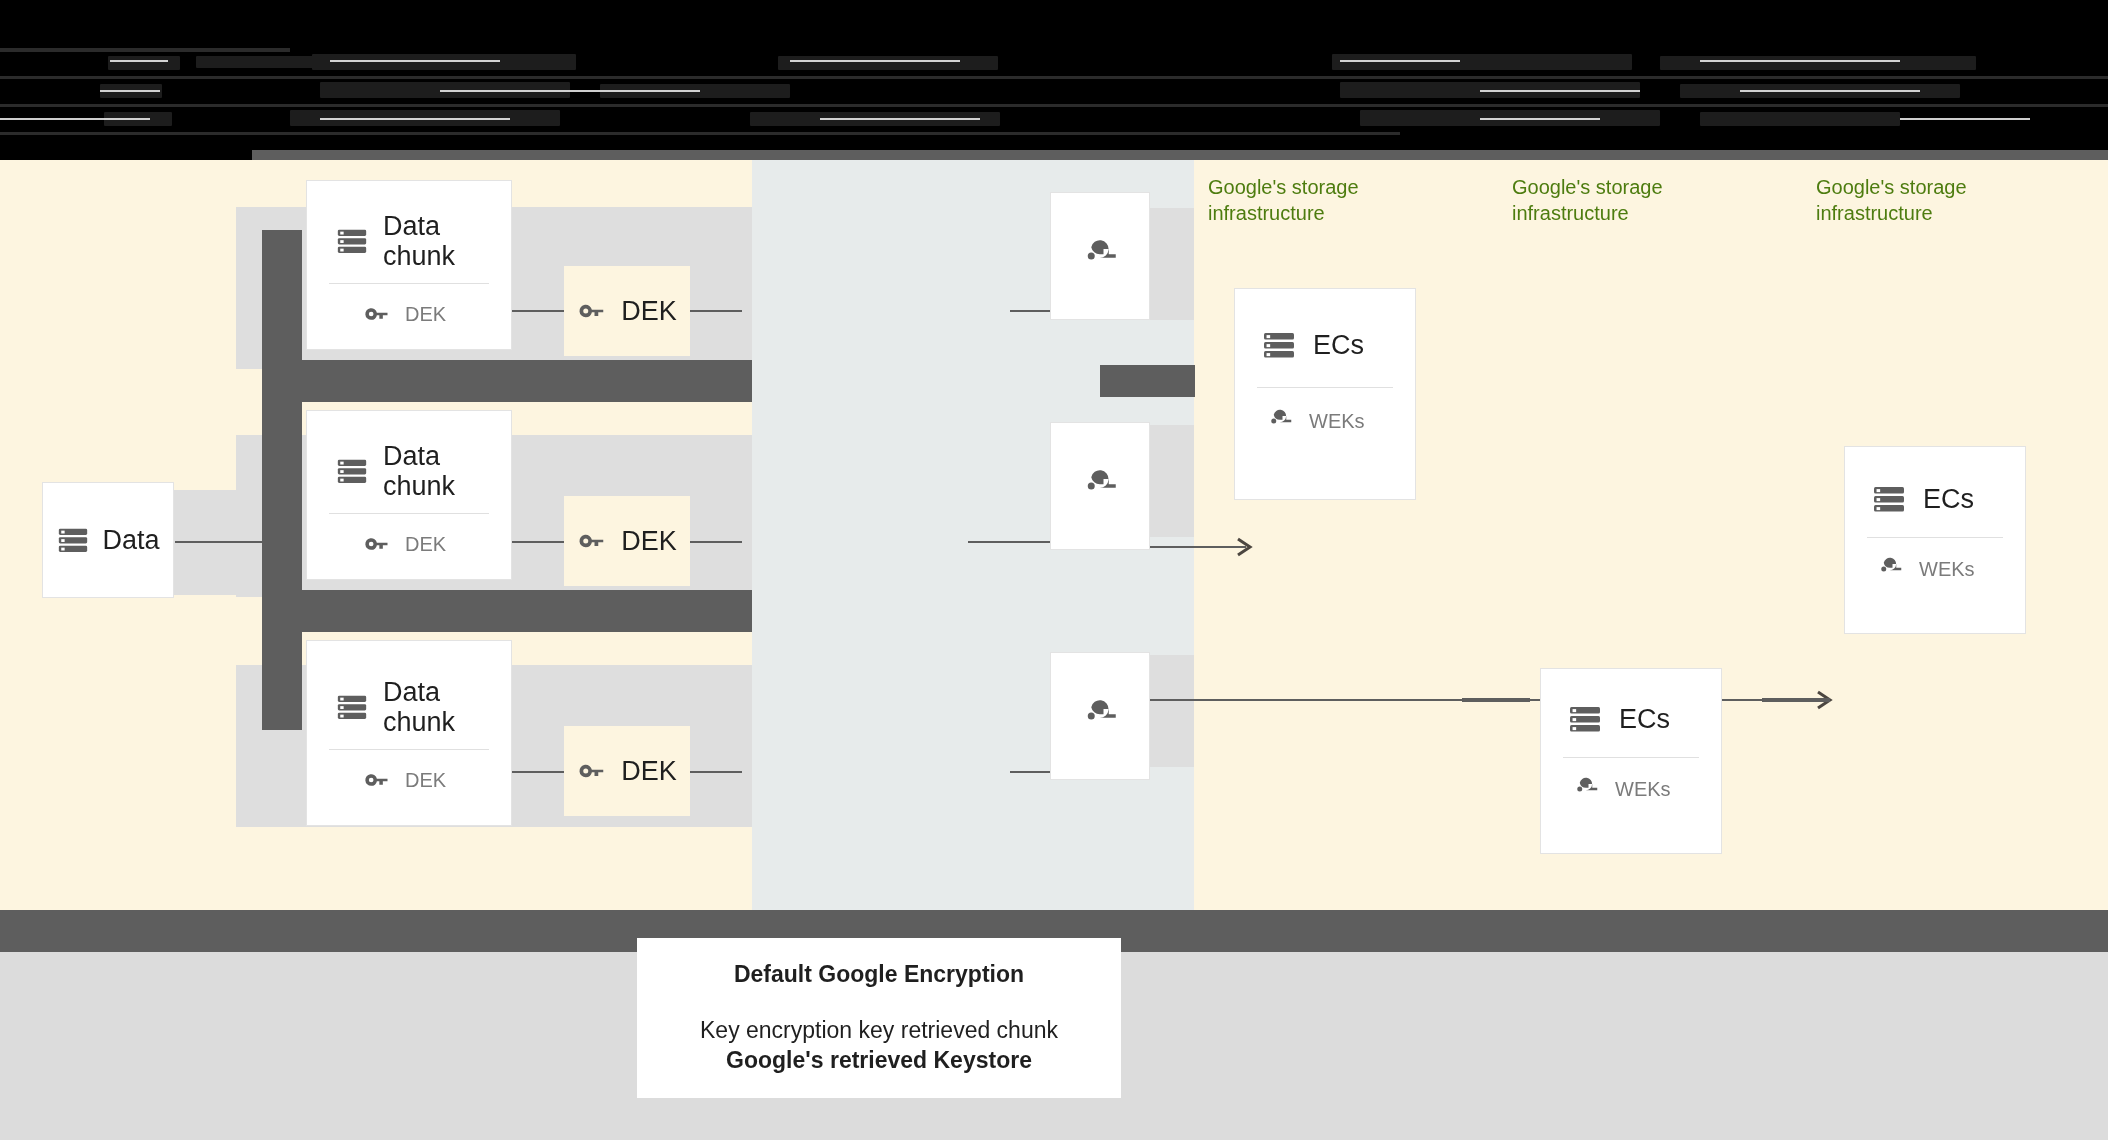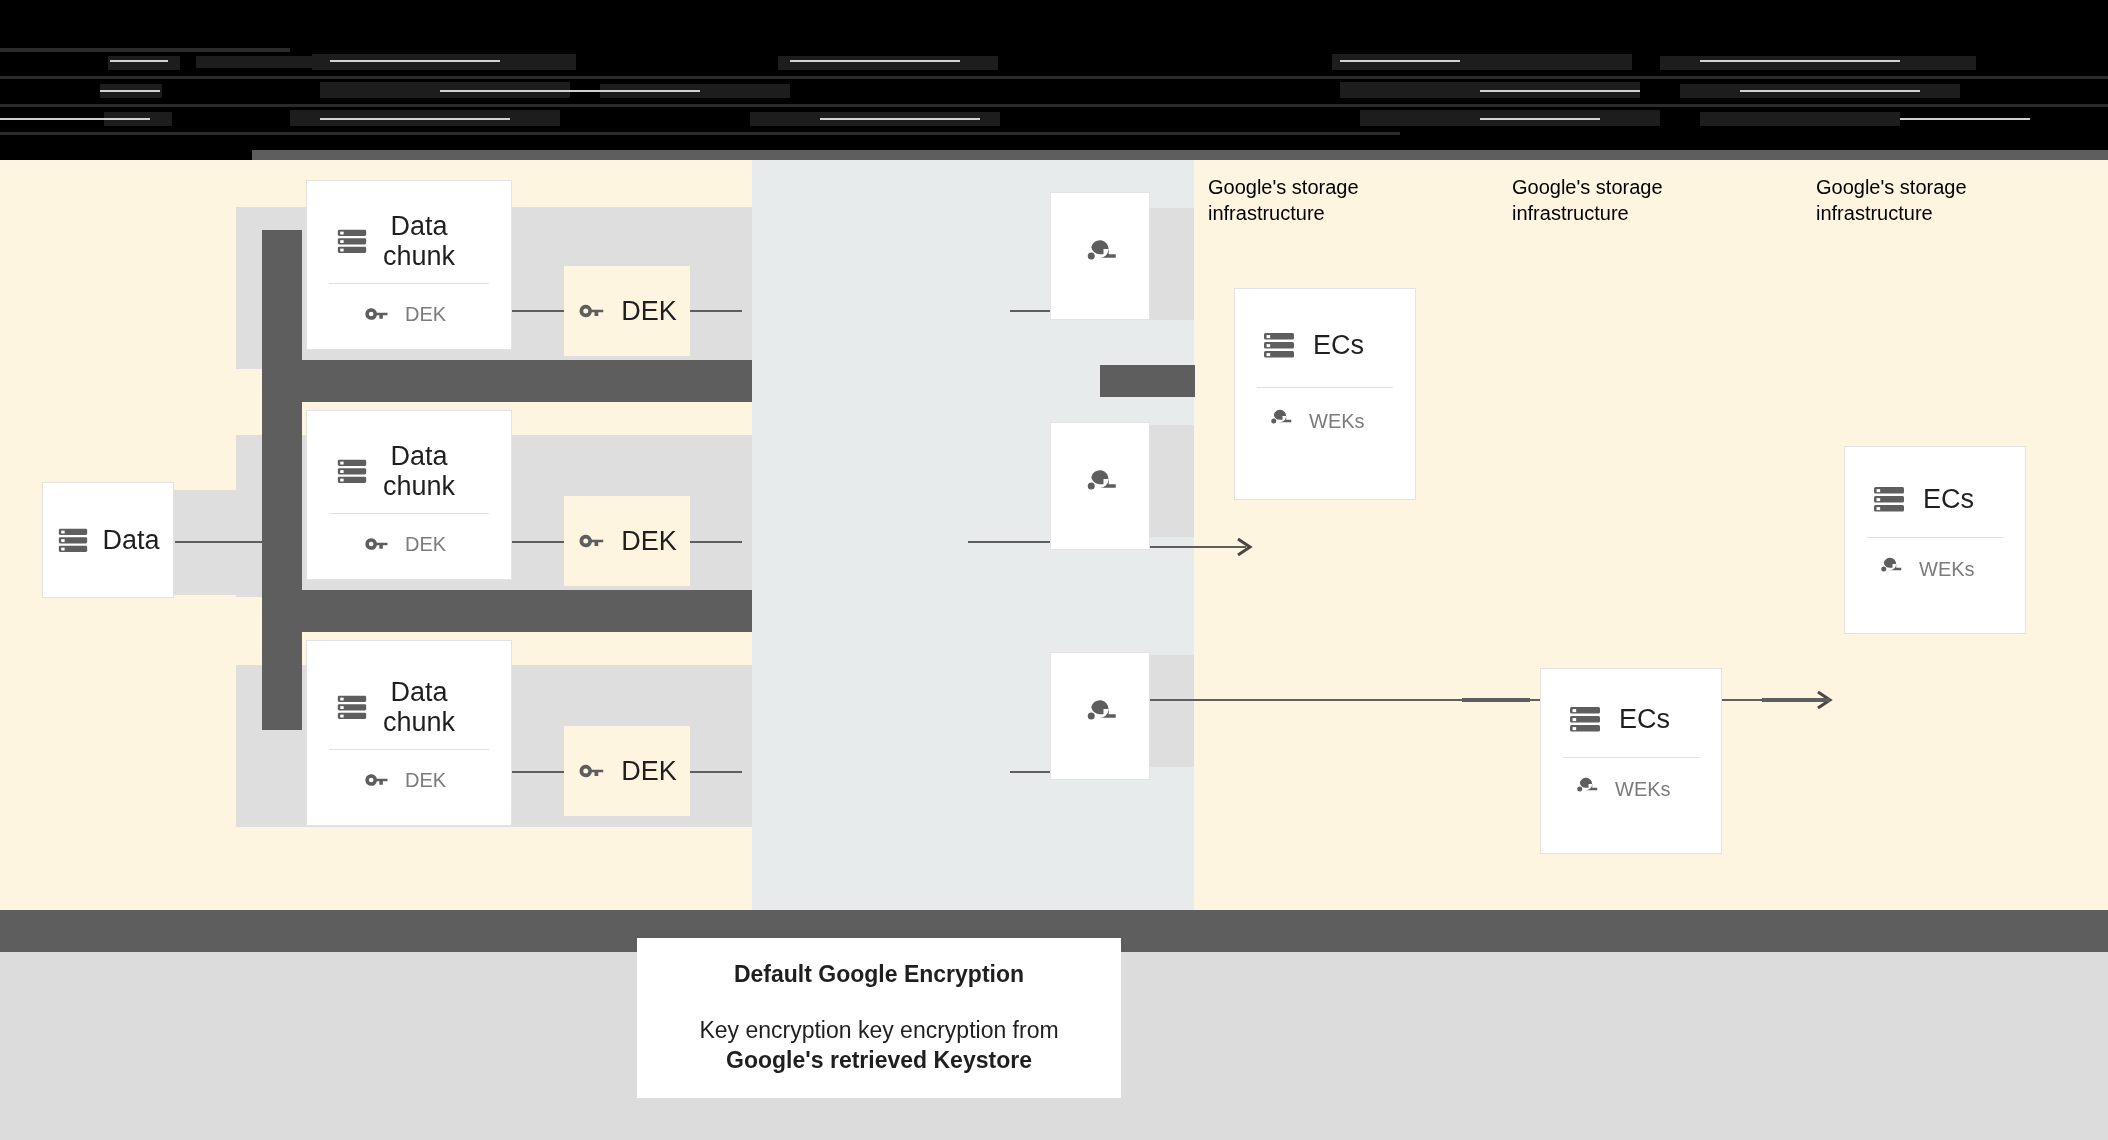--- a/index.html
+++ b/index.html
@@ -47,26 +47,26 @@
 
   
   .card{
     background:#fff;border:1px solid #e3e3e3;box-sizing:border-box;
   }
   .card .row{
     display:flex;align-items:center;
   }
   .divider{height:1px;background:#e0e0e0;}
 
-  .lbl-lg{font-size:27px;color:#1f1f1f;line-height:1.12;text-align:center;}
+  .lbl-lg{font-size:27px;color:#1f1f1f;line-height:1.12;}
   .lbl-sm{font-size:20px;color:#7b7b7b;}
   .lbl-dek{font-size:27px;color:#1f1f1f;}
 
   .infra-lbl{
-    font-size:20px;color:#000000;line-height:1.3;white-space:pre-line;
+    font-size:20px;color:#4d7c0f;line-height:1.3;white-space:pre-line;
   }
 
   
   .keybox{
     background:#fdf5e0;display:flex;align-items:center;justify-content:center;
   }
   .kekbox{
     background:#e3efe8;border:1px solid #d3e0d8;display:flex;align-items:center;justify-content:center;
   }
 
@@ -416,16 +416,16 @@
   </div>
 
 </div>
 
 <div class="abs" id="greyband"></div>
 <div class="abs" id="bottom"></div>
 
 <div class="abs" id="caption">
   <div class="t1">Default Google Encryption</div>
   <div class="t2">
-    <span>Key encryption key encryption from</span><br>
+    <span>Key encryption key retrieved chunk</span><br>
     <b>Google's retrieved Keystore</b>
   </div>
 </div>
 
 </body></html>

